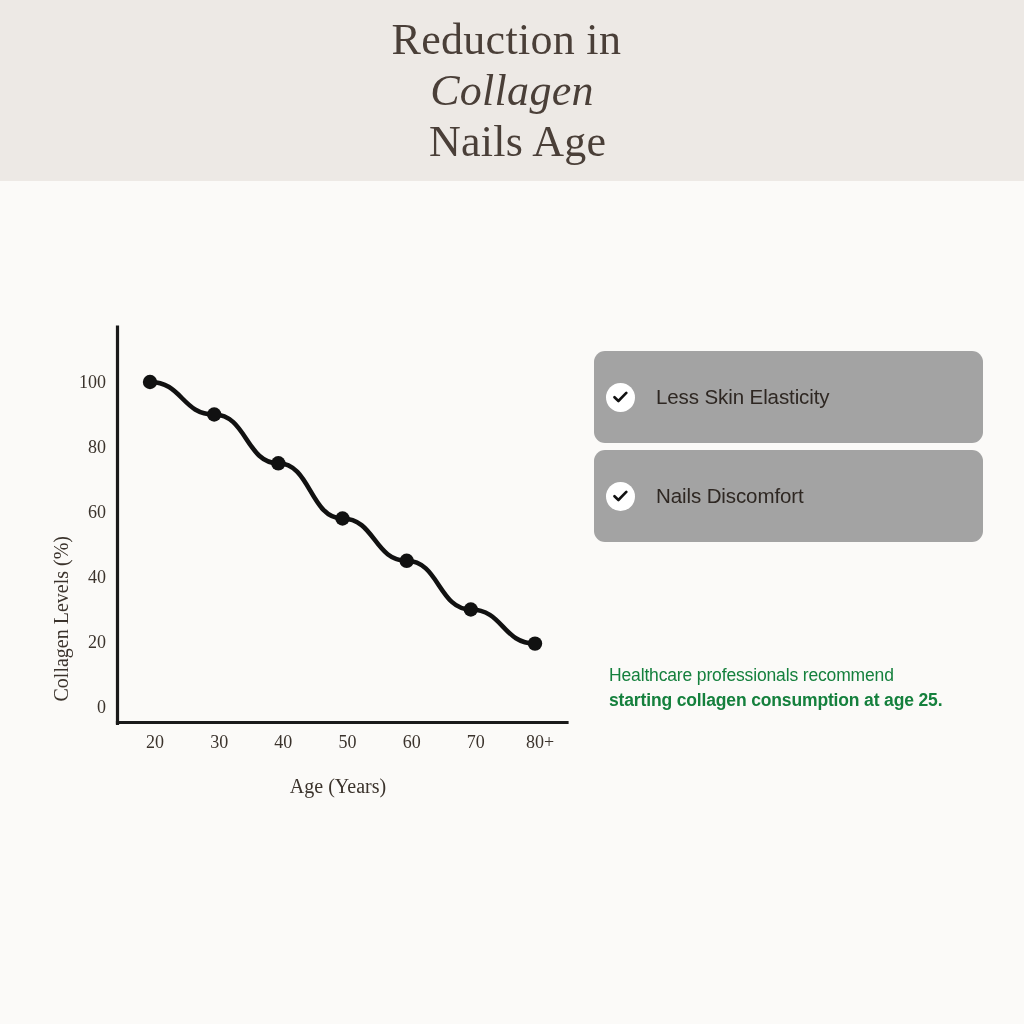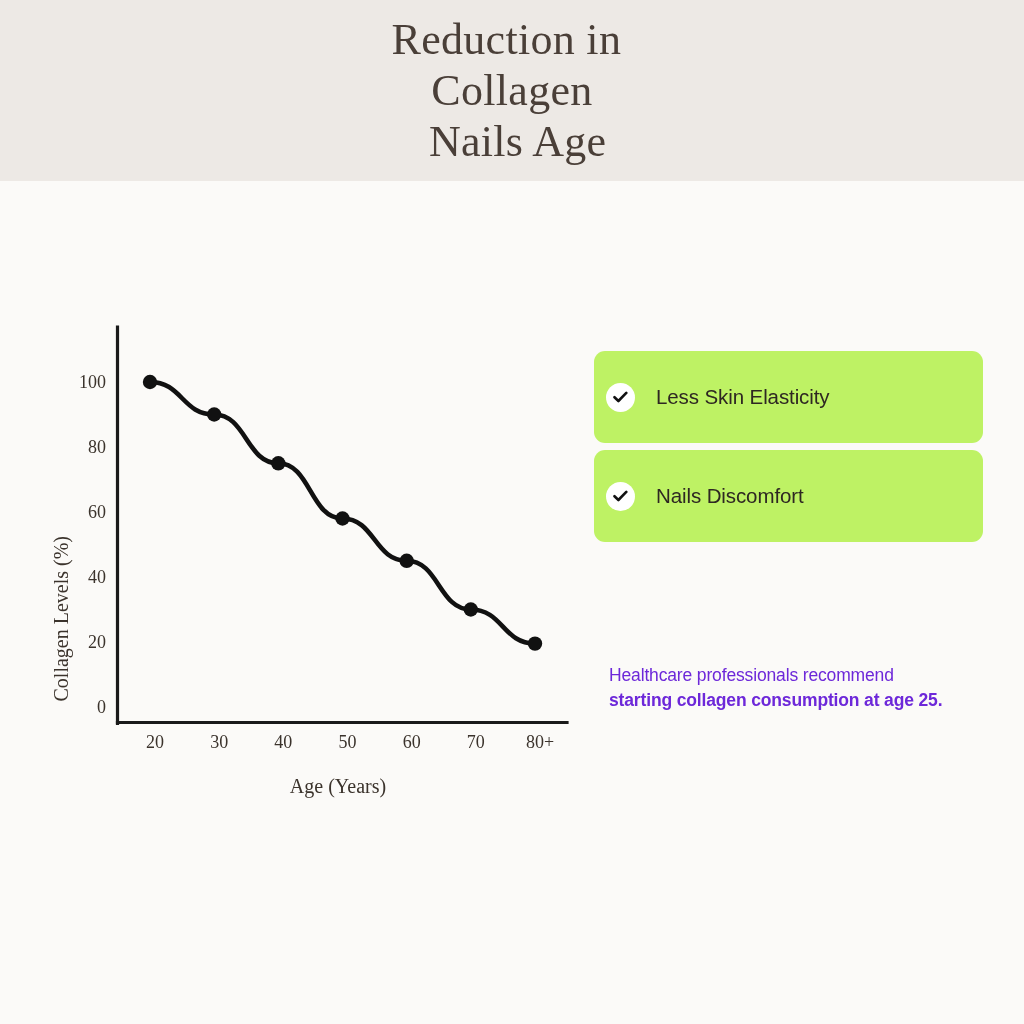--- a/index.html
+++ b/index.html
@@ -38,20 +38,21 @@
     justify-content: center;
     font-family: "Liberation Serif", serif;
     font-size: 44px;
     font-weight: 400;
     color: #4A3F38;
     letter-spacing: 0.3px;
     white-space: pre;
     flex-direction: column;
   }
   #page-title .em {
+    font-style: italic;
     text-align: center;
   }
 
   
   #chart-panel {
     position: absolute;
     left: 0px;
     top: 181px;
     width: 594px;
     height: 843px;
@@ -99,21 +100,21 @@
     position: absolute;
     left: 594px;
     top: 351px;
     width: 389px;
   }
 
   .benefit-card {
     position: relative;
     width: 389px;
     height: 92px;
-    background: #bef264;
+    background: #a3a3a3;
     border-radius: 11px;
     margin-bottom: 7px;
     display: flex;
     align-items: center;
     padding-left: 12px;
   }
 
   .check-badge {
     width: 29px;
     height: 29px;
@@ -139,21 +140,21 @@
 
   
   #footnote {
     position: absolute;
     left: 609px;
     top: 663px;
     width: 400px;
     font-family: "Liberation Sans", sans-serif;
     font-size: 17.5px;
     line-height: 25px;
-    color: #6d28d9;
+    color: #15803d;
     letter-spacing: -0.15px;
   }
   #footnote .line2 {
     font-weight: bold;
   }
 </style>
 </head>
 <body>
 
 <div id="header-band"></div>

